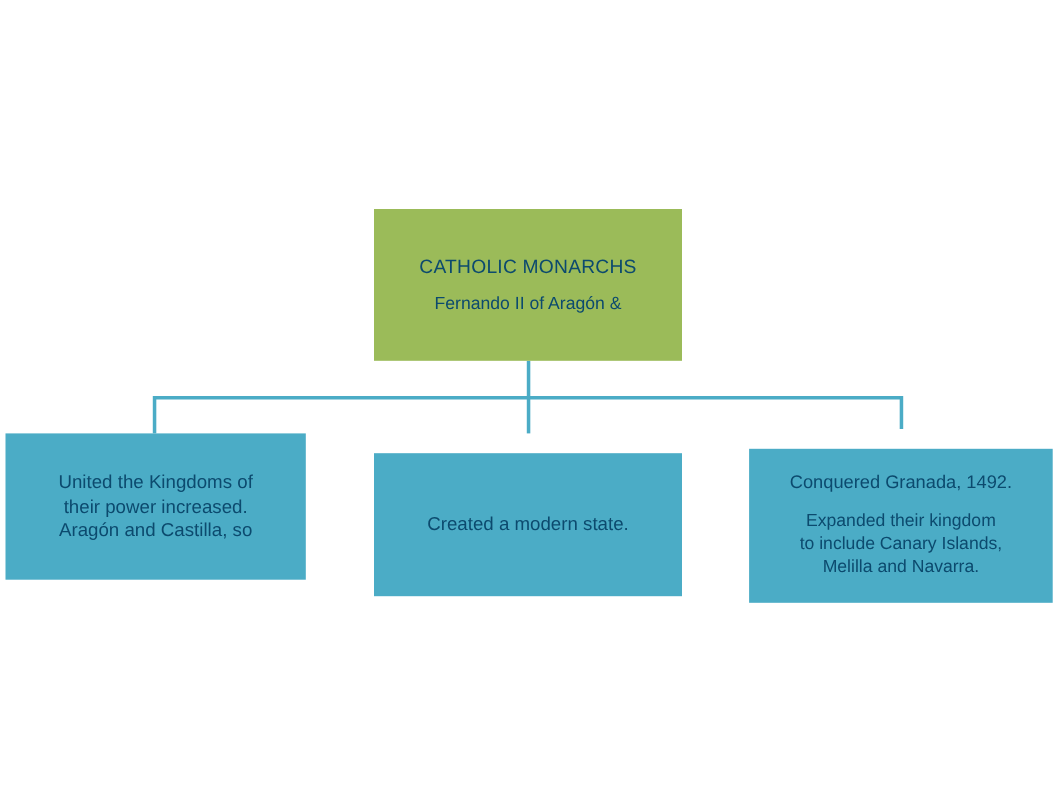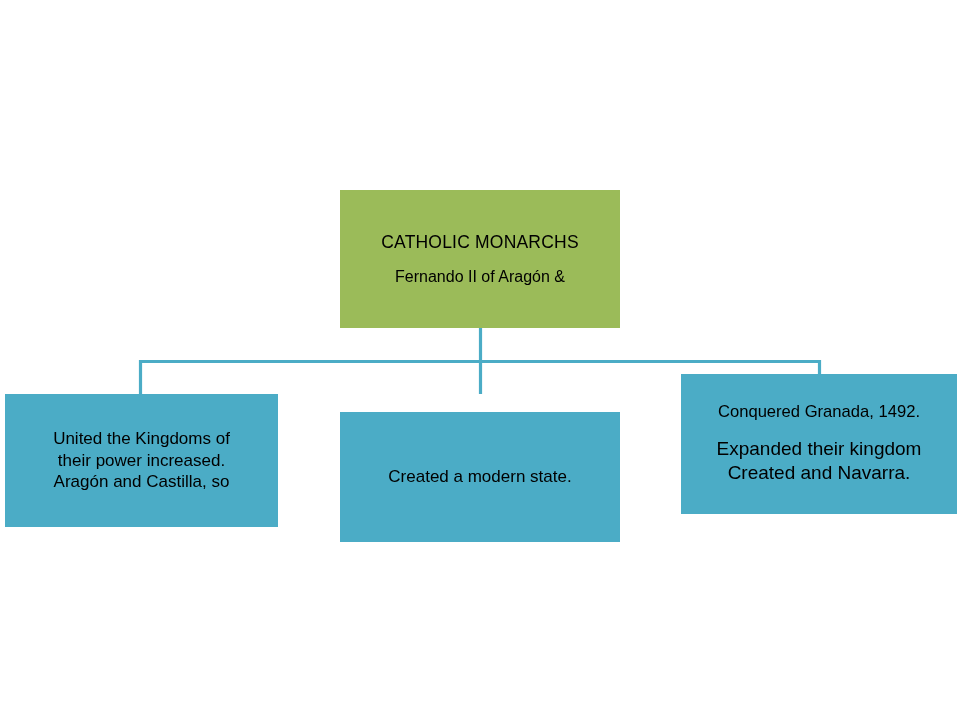--- a/index.html
+++ b/index.html
@@ -36,21 +36,21 @@
 
   
   .node {
     position: absolute;
     box-sizing: border-box;
     display: flex;
     flex-direction: column;
     align-items: center;
     justify-content: center;
     text-align: center;
-    color: #000000;
+    color: #0c4a6e;
     line-height: 1.26;
   }
 
   
   #node-root {
     left: 340px;
     top: 190px;
     width: 280px;
     height: 138px;
     background: #9BBB59;
@@ -80,32 +80,32 @@
     height: 133px;
   }
   #node-child-2 {
     left: 340px;
     top: 412px;
     width: 280px;
     height: 130px;
   }
   #node-child-3 {
     left: 681px;
-    top: 374px;
+    top: 408px;
     width: 276px;
     height: 140px;
     padding: 4px 6px;
   }
   #node-child-3 .line-primary {
     margin-bottom: 14px;
     white-space: nowrap;
     font-size: 16.6px;
   }
   #node-child-3 .line-secondary {
-    font-size: 19px;
+    font-size: 16px;
     line-height: 1.3;
   }
   .node-text {
     display: block;
   }
 </style>
 </head>
 <body>
 
 <div id="diagram-canvas">
@@ -132,16 +132,17 @@
     <span class="node-text">Aragón and Castilla, so</span>
   </div>
 
   <div class="node node-child" id="node-child-2">
     <span class="node-text">Created a modern state.</span>
   </div>
 
   <div class="node node-child" id="node-child-3">
     <span class="node-text line-primary">Conquered Granada, 1492.</span>
     <span class="node-text line-secondary">Expanded their kingdom</span>
-    <span class="node-text line-secondary">Created and Navarra.</span>
+    <span class="node-text line-secondary">to include Canary Islands,</span>
+    <span class="node-text line-secondary">Melilla and Navarra.</span>
   </div>
 
 </div>
 
 </body></html>

